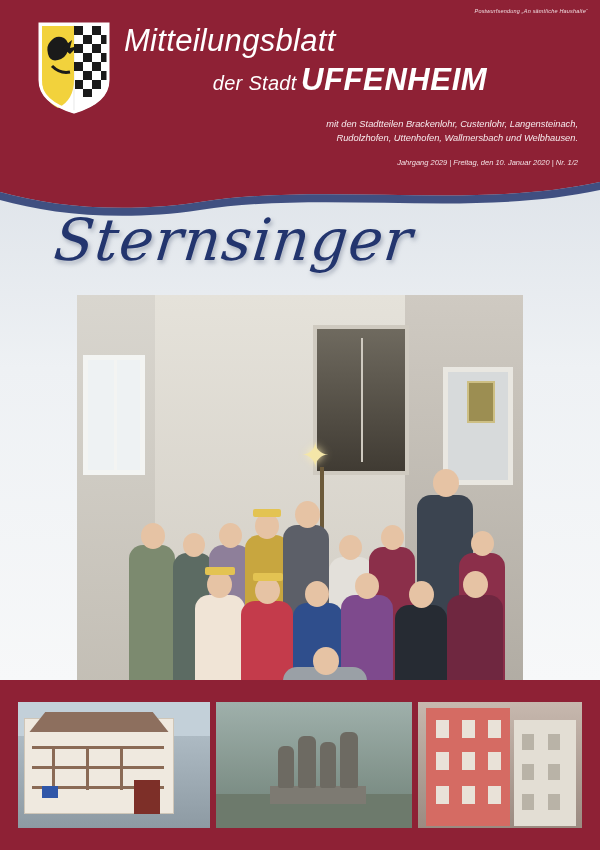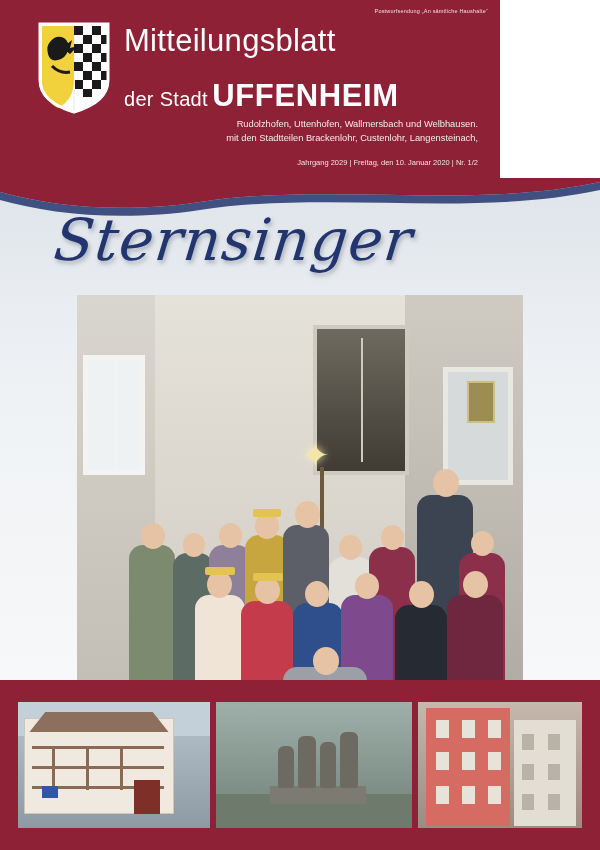--- a/index.html
+++ b/index.html
@@ -10,46 +10,47 @@
   }
   .page {
     position: relative;
     width: 600px; height: 850px;
     background: #ffffff;
     overflow: hidden;
   }
   
   .masthead {
     position: absolute; left: 0; top: 0;
-    width: 500px; height: 178px;
+    width: 600px; height: 178px;
     background: #8e2135;
     color: #ffffff;
     overflow: hidden;
+    font-style: italic;
   }
   .postal-note {
     position: absolute; right: 12px; top: 8px;
     font-size: 5.5px; letter-spacing: .2px;
     color: #f0dce0; white-space: nowrap;
   }
   .crest {
     position: absolute; left: 38px; top: 22px;
     width: 72px; height: 92px;
   }
   .crest svg { display: block; }
   .title-block {
     position: absolute; left: 124px; top: 24px;
     width: 460px; text-align: left;
   }
   .t-line1 {
     font-size: 31px; line-height: 34px;
     letter-spacing: .3px; font-weight: 400;
   }
   .t-line2 {
-    margin-top: 20px;
-    text-align: left; padding-right: 8px;
+    margin-top: 4px;
+    text-align: center; padding-right: 8px;
     white-space: nowrap;
   }
   .t-line2 .small {
     font-size: 20px; letter-spacing: .3px;
   }
   .t-line2 .big {
     font-size: 31px; font-weight: 700; letter-spacing: .6px;
   }
   .subtitle {
     position: absolute; right: 22px; top: 118px;
@@ -197,22 +198,22 @@
 
     <div class="title-block">
       <div class="t-line1">Mitteilungsblatt</div>
       <div class="t-line2">
         <span class="small">der Stadt</span>
         <span class="big">UFFENHEIM</span>
       </div>
     </div>
 
     <div class="subtitle">
+      <div>mit den Stadtteilen Brackenlohr, Custenlohr, Langensteinach,</div>
       <div>Rudolzhofen, Uttenhofen, Wallmersbach und Welbhausen.</div>
-      <div>mit den Stadtteilen Brackenlohr, Custenlohr, Langensteinach,</div>
     </div>
 
     <div class="issue-line">Jahrgang 2029 | Freitag, den 10. Januar 2020 | Nr. 1/2</div>
   </div>
 
   <div class="hero">
 
     <svg class="swoosh" viewBox="0 0 600 56" preserveAspectRatio="none">
       <path d="M0,0 H600 V6 C470,34 330,6 200,26 C120,38 50,30 0,16 Z" fill="#8e2135"></path>
       <path d="M0,16 C50,30 120,38 200,26 C330,6 470,34 600,6 V14 C470,42 330,14 200,34 C120,46 50,38 0,24 Z" fill="#23356e" opacity=".85"></path>

